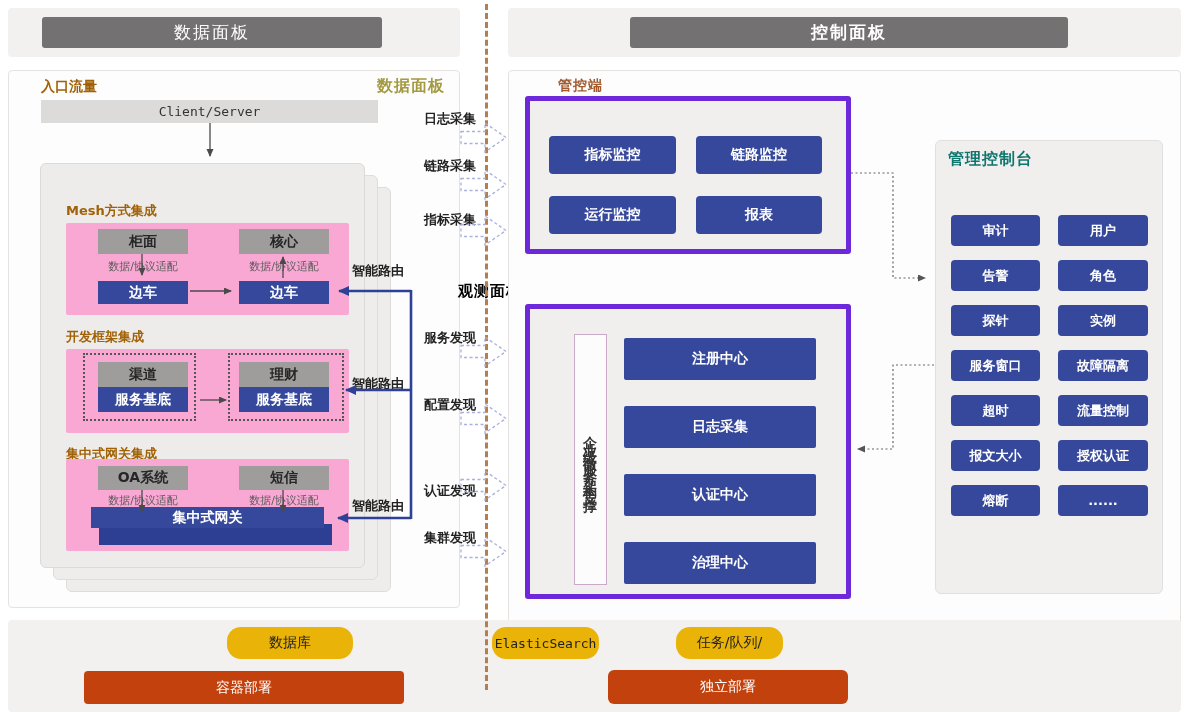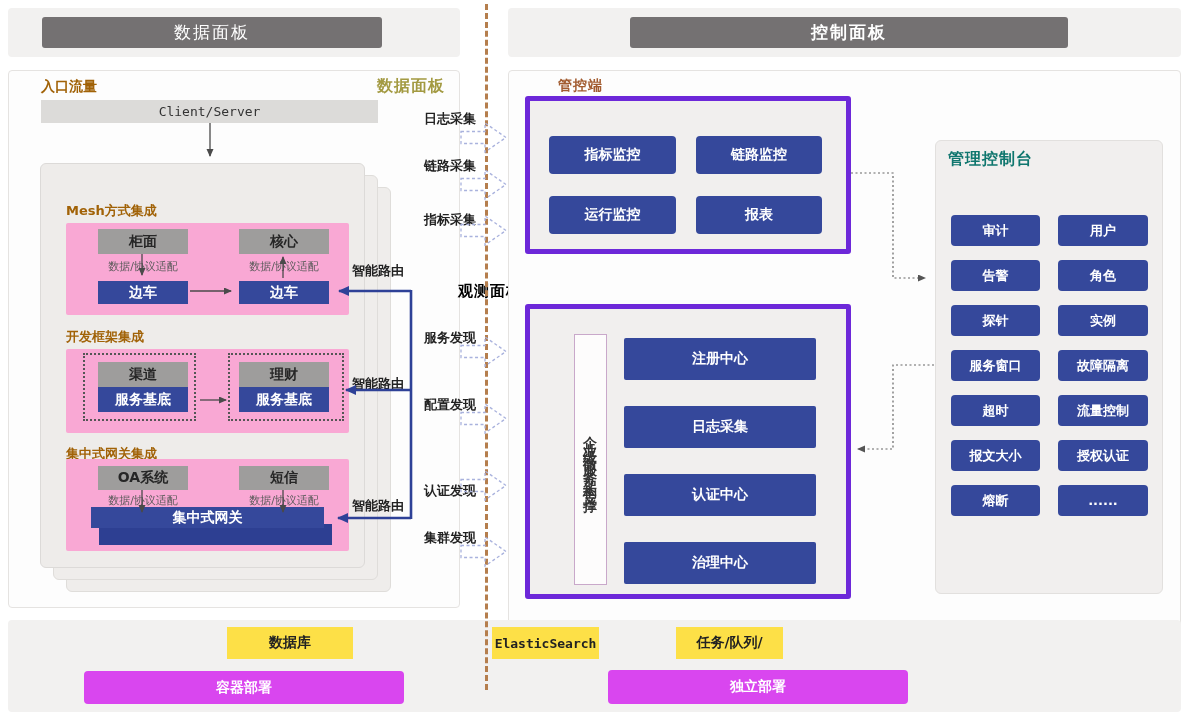--- a/index.html
+++ b/index.html
@@ -56,23 +56,23 @@
   .console-title { position:absolute; left:12px; top:8px; font-size:16px; font-weight:bold; color:#0f766e; letter-spacing:1px; }
   .console-grid  { position:absolute; left:15px; top:74px; display:grid;
                    grid-template-columns:89px 90px; gap:14px 18px; }
   .console-grid .btn-blue { height:31px; font-size:13px; }
 
   .divider { position:absolute; left:485px; top:4px; height:686px; width:0;
              border-left:3px dashed #b57e4d; z-index:8; }
 
   .client-bar { position:absolute; background:#dcdbd9; color:#333; font-size:13px;
                 font-family:"DejaVu Sans Mono", monospace; display:flex; align-items:center; justify-content:center; }
-  .foot-gray { position:absolute; background:#fde047; color:#222; font-size:14px; font-weight:bold;
-               display:flex; align-items:center; justify-content:center; }
-  .foot-blue { position:absolute; background:#d946ef; border-radius:4px; color:#fff; font-size:14px; font-weight:bold;
+  .foot-gray { position:absolute; background:#eab308; color:#222; font-size:14px; font-weight:normal;
+               display:flex; align-items:center; justify-content:center;border-radius:14px; }
+  .foot-blue { position:absolute; background:#c2410c; border-radius:4px; color:#fff; font-size:14px; font-weight:normal;
                display:flex; align-items:center; justify-content:center; }
   .mono { font-family:"DejaVu Sans Mono", monospace; }
 
   svg.overlay { position:absolute; left:0; top:0; z-index:10; pointer-events:none; }
 </style>
 </head>
 <body>
 
 <div class="page">
 
@@ -183,21 +183,21 @@
       <div class="btn-blue">熔断</div>
       <div class="btn-blue">......</div>
     </div>
   </div>
 
   <div class="tray" style="left:8px; top:620px; width:1173px; height:92px;">
     <div class="foot-gray" style="left:219px; top:7px; width:126px; height:32px;">数据库</div>
     <div class="foot-blue" style="left:76px; top:51px; width:320px; height:33px;">容器部署</div>
     <div class="foot-gray mono" style="left:484px; top:7px; width:107px; height:32px; font-size:13px;">ElasticSearch</div>
     <div class="foot-gray" style="left:668px; top:7px; width:107px; height:32px;">任务/队列/</div>
-    <div class="foot-blue" style="left:600px; top:50px; width:300px; height:34px;">独立部署</div>
+    <div class="foot-blue" style="left:600px; top:50px; width:240px; height:34px;border-radius:6px;">独立部署</div>
   </div>
 
   <svg class="overlay" width="1189" height="720" viewBox="0 0 1189 720">
     <defs>
       <marker id="ah-dark" orient="auto" markerUnits="userSpaceOnUse" markerWidth="10" markerHeight="10" refX="7" refY="3.5">
         <path d="M0,0 L8,3.5 L0,7 Z" fill="#4a4a4a"></path>
       </marker>
       <marker id="ah-blue" orient="auto" markerUnits="userSpaceOnUse" markerWidth="14" markerHeight="12" refX="10" refY="5">
         <path d="M0,0 L11,5 L0,10 Z" fill="#2e4197"></path>
       </marker>

